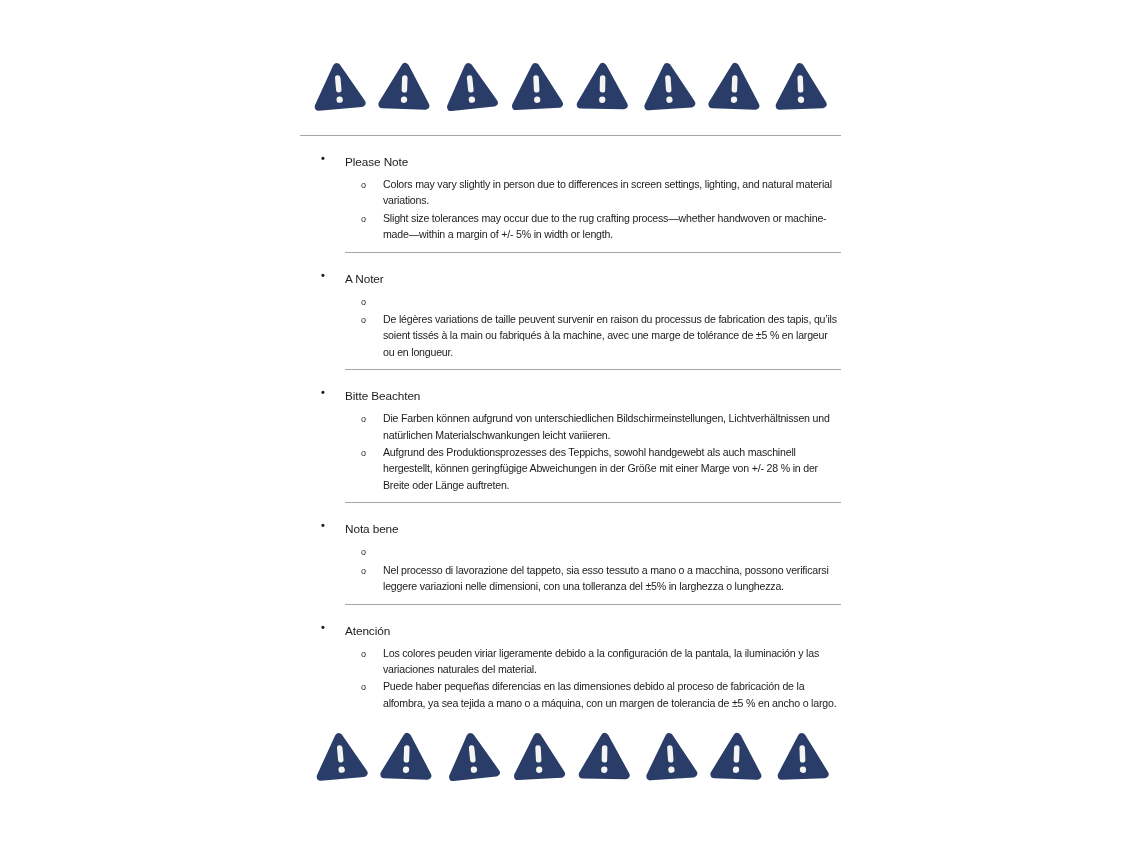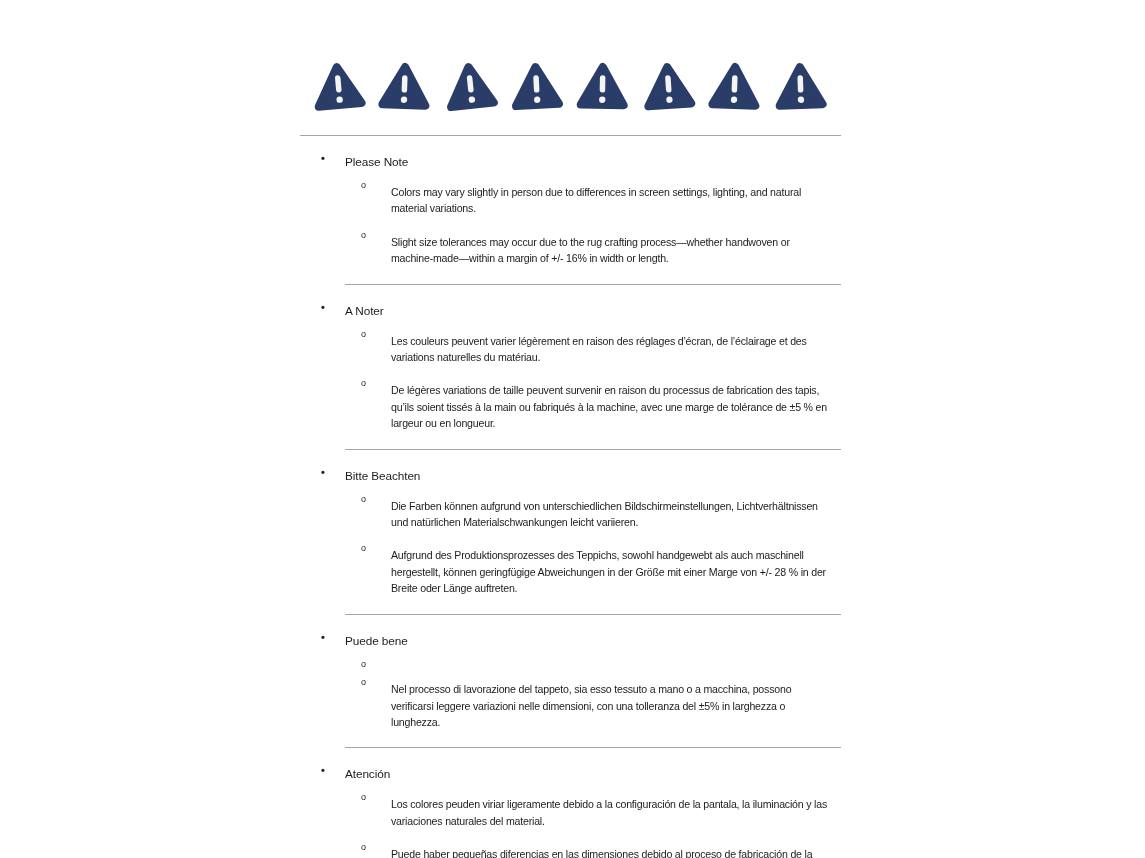--- a/index.html
+++ b/index.html
@@ -50,21 +50,21 @@
     letter-spacing:-0.1px;
   }
   .heading-bullet{width:20px;font-size:11px;flex:0 0 auto;}
   .heading-text{margin:4px;font-size:11.8px;font-weight:normal;}
   .sub-item{display:flex;padding-left:61px;margin-top:1px;}
   .sub-marker{
     width:22px;flex:0 0 auto;
     font-size:9px;line-height:16.4px;padding-top:1px;
   }
   .sub-text{
-    flex:1;margin:8px;
+    flex:1;margin:0;
     font-size:10.6px;line-height:16.4px;letter-spacing:-0.2px;
   }
 </style>
 <style>.excl{fill:var(--excl);}</style></head>
 <body>
 
 <div class="content">
 
   <div class="triangle-row row-top">
   <span class="tri">
@@ -138,33 +138,32 @@
     <div class="heading-row">
       <span class="heading-bullet">•</span>
       <h3 class="heading-text">Please Note</h3>
     </div>
     <div class="sub-item">
       <span class="sub-marker">o</span>
       <p class="sub-text">Colors may vary slightly in person due to differences in screen settings, lighting, and natural material variations.</p>
     </div>
     <div class="sub-item">
       <span class="sub-marker">o</span>
-      <p class="sub-text">Slight size tolerances may occur due to the rug crafting process—whether handwoven or machine-made—within a margin of +/- 16% in width or length.</p>
+      <p class="sub-text">Slight size tolerances may occur due to the rug crafting process—whether handwoven or machine-made—within a margin of +/- 5% in width or length.</p>
     </div>
     <hr class="section-divider">
   </section>
 
   <section class="section">
     <div class="heading-row">
       <span class="heading-bullet">•</span>
       <h3 class="heading-text">A Noter</h3>
     </div>
     <div class="sub-item">
       <span class="sub-marker">o</span>
-      <p class="sub-text">Les couleurs peuvent varier légèrement en raison des réglages d’écran, de l’éclairage et des variations naturelles du matériau.</p>
     </div>
     <div class="sub-item">
       <span class="sub-marker">o</span>
       <p class="sub-text">De légères variations de taille peuvent survenir en raison du processus de fabrication des tapis, qu’ils soient tissés à la main ou fabriqués à la machine, avec une marge de tolérance de ±5 % en largeur ou en longueur.</p>
     </div>
     <hr class="section-divider">
   </section>
 
   <section class="section">
     <div class="heading-row">
@@ -178,21 +177,21 @@
     <div class="sub-item">
       <span class="sub-marker">o</span>
       <p class="sub-text">Aufgrund des Produktionsprozesses des Teppichs, sowohl handgewebt als auch maschinell hergestellt, können geringfügige Abweichungen in der Größe mit einer Marge von +/- 28 % in der Breite oder Länge auftreten.</p>
     </div>
     <hr class="section-divider">
   </section>
 
   <section class="section">
     <div class="heading-row">
       <span class="heading-bullet">•</span>
-      <h3 class="heading-text">Puede bene</h3>
+      <h3 class="heading-text">Nota bene</h3>
     </div>
     <div class="sub-item">
       <span class="sub-marker">o</span>
     </div>
     <div class="sub-item">
       <span class="sub-marker">o</span>
       <p class="sub-text">Nel processo di lavorazione del tappeto, sia esso tessuto a mano o a macchina, possono verificarsi leggere variazioni nelle dimensioni, con una tolleranza del ±5% in larghezza o lunghezza.</p>
     </div>
     <hr class="section-divider">
   </section>

